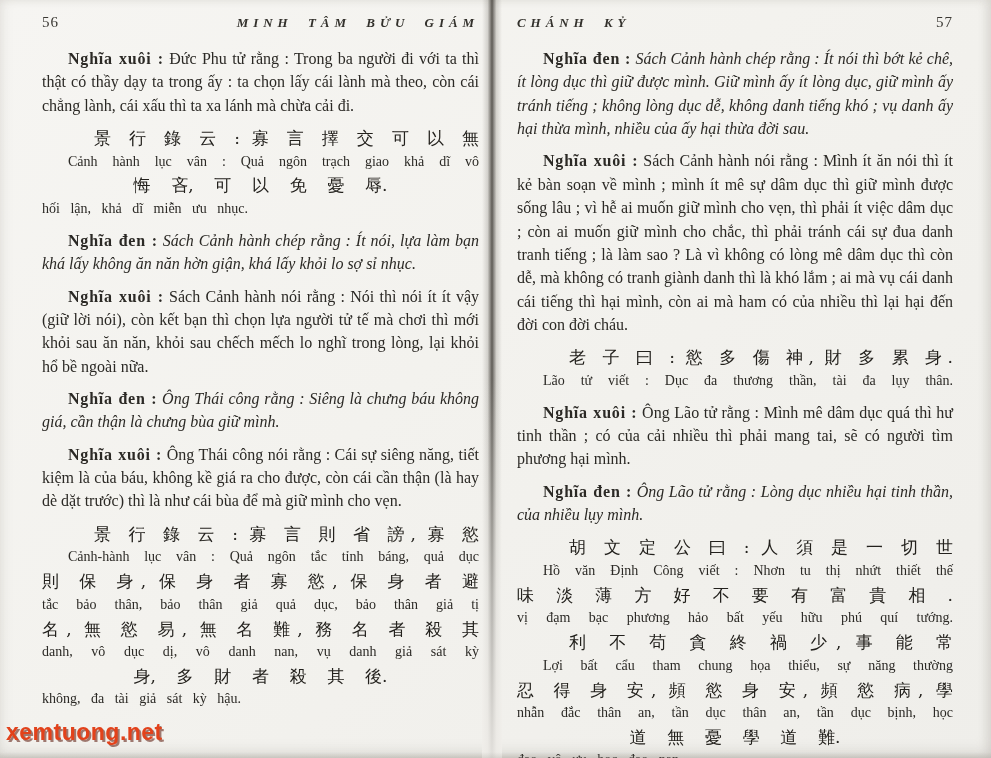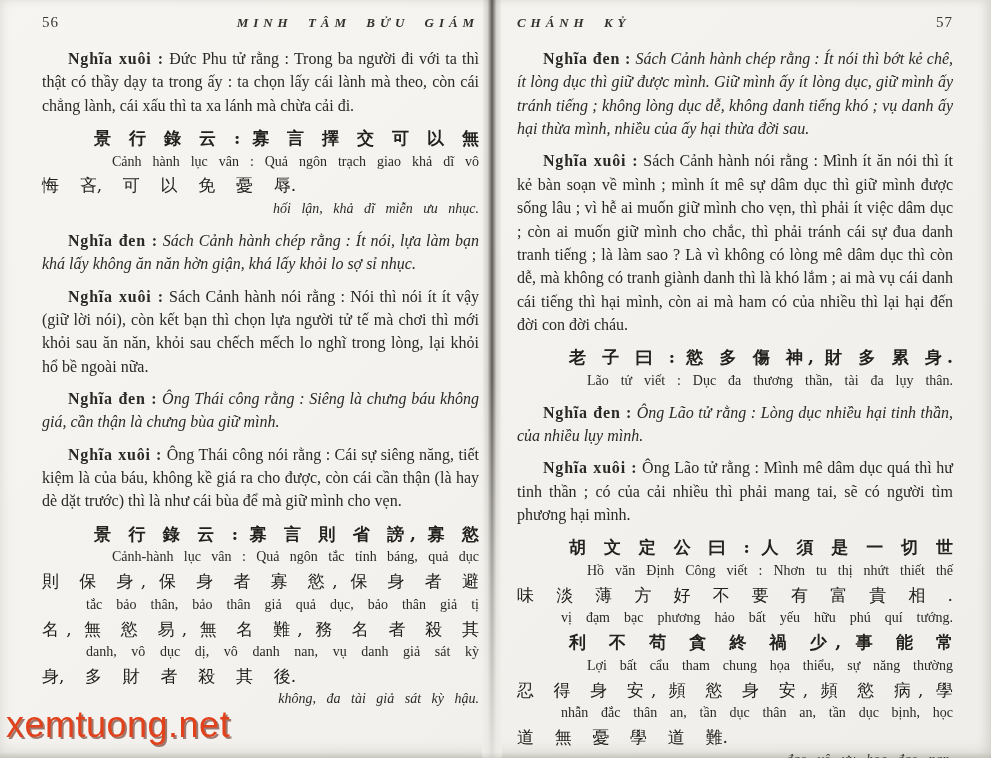--- a/index.html
+++ b/index.html
@@ -26,44 +26,44 @@
   .para .plabel{font-weight:bold;font-style:normal;letter-spacing:.8px;}
   .para.italic .ptext{font-style:italic;}
   .verse{margin:4px 0 10px 0;}
   .vhan{
     font-size:17px;line-height:1.5;color:#23211d;
     text-align:justify;text-align-last:justify;
     font-family:"DejaVu Serif",serif;
   }
   .vviet{
     font-size:14px;line-height:1.42;color:#2b2925;margin-bottom:2px;
-    text-align:justify;text-align-last:justify;word-spacing:.35em;margin-left:44px;
+    text-align:justify;text-align-last:justify;word-spacing:.35em;
   }
-  .vhan.indent{padding-left:52px;font-weight:bold;}
+  .vhan.indent{padding-left:52px;}
   .vviet.indent{padding-left:26px;}
-  .vhan.short{text-align:left;text-align-last:auto;word-spacing:.9em;}
-  .vviet.short{text-align:right;text-align-last:auto;word-spacing:.5em;font-style:italic;}
+  .vhan.short{text-align:center;text-align-last:auto;word-spacing:.9em;}
+  .vviet.short{text-align:left;text-align-last:auto;word-spacing:.5em;}
   .gutter{
     position:absolute;left:482px;top:0;bottom:0;width:20px;pointer-events:none;
     background:linear-gradient(to right,
       rgba(110,105,96,0) 0%,
       rgba(95,90,82,.22) 28%,
       rgba(52,48,42,.78) 50%,
       rgba(52,48,42,.55) 58%,
       rgba(130,125,116,.28) 72%,
       rgba(130,125,116,0) 100%);
   }
   .gutter::after{
     content:"";position:absolute;inset:0;
     background:linear-gradient(to bottom,rgba(243,242,238,0) 50%,rgba(243,242,238,.55) 78%,rgba(240,238,234,.9) 100%);
   }
   .watermark{
     position:absolute;left:6px;bottom:12px;
     font-family:"Liberation Sans","DejaVu Sans",sans-serif;
-    font-weight:normal;font-size:36px;letter-spacing:.5px;
+    font-weight:bold;font-size:23px;letter-spacing:.5px;
     color:#e2421b;text-shadow:2px 2px 0 rgba(90,20,8,.55);
   }
   .scanline{position:absolute;left:0;right:0;bottom:0;height:6px;background:linear-gradient(to bottom,rgba(150,145,136,0),rgba(150,145,136,.25));}
 </style>
 </head>
 <body>
 
 <div class="spread">
 
   <div class="page page-left">
@@ -112,23 +112,23 @@
 
     <p class="para italic"><span class="plabel">Nghĩa đen :</span> <span class="ptext">Sách Cảnh hành chép rằng : Ít nói thì bớt kẻ chê, ít lòng dục thì giữ được mình. Giữ mình ấy ít lòng dục, giữ mình ấy tránh tiếng ; không lòng dục dễ, không danh tiếng khó ; vụ danh ấy hại thừa mình, nhiều của ấy hại thừa đời sau.</span></p>
 
     <p class="para"><span class="plabel">Nghĩa xuôi :</span> <span class="ptext">Sách Cảnh hành nói rằng : Mình ít ăn nói thì ít kẻ bàn soạn về mình ; mình ít mê sự dâm dục thì giữ mình được sống lâu ; vì hễ ai muốn giữ mình cho vẹn, thì phải ít việc dâm dục ; còn ai muốn giữ mình cho chắc, thì phải tránh cái sự đua danh tranh tiếng ; là làm sao ? Là vì không có lòng mê dâm dục thì còn dễ, mà không có tranh giành danh thì là khó lắm ; ai mà vụ cái danh cái tiếng thì hại mình, còn ai mà ham có của nhiều thì lại hại đến đời con đời cháu.</span></p>
 
     <div class="verse">
       <div class="vhan indent">老 子 曰 : 慾 多 傷 神, 財 多 累 身.</div>
       <div class="vviet indent">Lão tử viết : Dục đa thương thần, tài đa lụy thân.</div>
     </div>
 
+    <p class="para"><span class="plabel">Nghĩa xuôi :</span> <span class="ptext">Ông Lão tử rằng : Mình mê dâm dục quá thì hư tinh thần ; có của cải nhiều thì phải mang tai, sẽ có người tìm phương hại mình.</span></p>
+
     <p class="para italic"><span class="plabel">Nghĩa đen :</span> <span class="ptext">Ông Lão tử rằng : Lòng dục nhiều hại tinh thần, của nhiều lụy mình.</span></p>
-
-    <p class="para"><span class="plabel">Nghĩa xuôi :</span> <span class="ptext">Ông Lão tử rằng : Mình mê dâm dục quá thì hư tinh thần ; có của cải nhiều thì phải mang tai, sẽ có người tìm phương hại mình.</span></p>
 
     <div class="verse">
       <div class="vhan indent">胡 文 定 公 曰 : 人 須 是 一 切 世</div>
       <div class="vviet indent">Hồ văn Định Công viết : Nhơn tu thị nhứt thiết thế</div>
       <div class="vhan">味 淡 薄 方 好 不 要 有 富 貴 相 .</div>
       <div class="vviet">vị đạm bạc phương hảo bất yếu hữu phú quí tướng.</div>
       <div class="vhan indent">利 不 苟 貪 終 禍 少, 事 能 常</div>
       <div class="vviet indent">Lợi bất cẩu tham chung họa thiểu, sự năng thường</div>
       <div class="vhan">忍 得 身 安, 頻 慾 身 安, 頻 慾 病, 學</div>
       <div class="vviet">nhẫn đắc thân an, tần dục thân an, tần dục bịnh, học</div>

